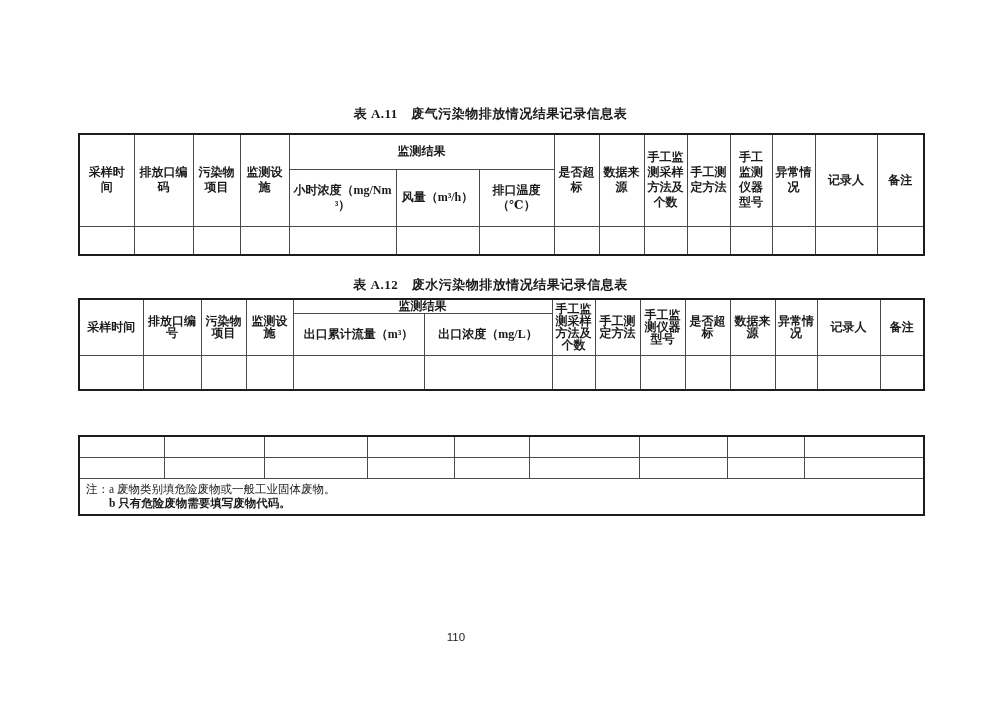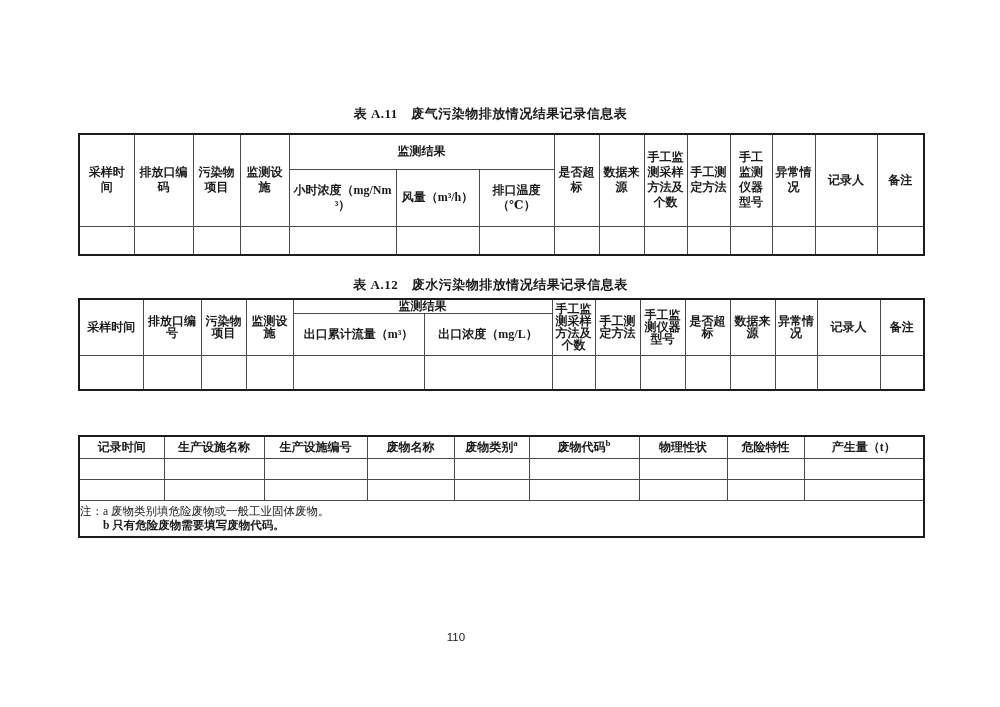--- a/index.html
+++ b/index.html
@@ -51,21 +51,21 @@
   .t2 tr.h2 { height: 42px; }
   .t2 tr.dr { height: 35px; }
   
   .t3 { width: 845px; top: 435px; }
   .t3 tr.h1 { height: 22px; }
   .t3 tr.dr { height: 21px; }
   .t3 td.note-cell {
     text-align: left;
     font-weight: normal;
     font-size: 11.5px;
-    padding: 3px 6px 4px 0;
+    padding: 3px 6px 4px 6px;
     height: 36px;
     vertical-align: top;
   }
   .note-l2 { padding-left: 23px; font-weight: bold; }
   sup { font-size: 9px; line-height: 0; }
   .page-number {
     left: 0;
     top: 631px;
     width: 912px;
     text-align: center;
@@ -204,31 +204,20 @@
         <col style="width:100px">
         <col style="width:103px">
         <col style="width:87px">
       <col style="width:75px">
         <col style="width:110px">
         <col style="width:88px">
         <col style="width:77px">
       <col style="width:120px">
     </colgroup>
     <tbody>
-        <tr class="h1">
-      <td>记录时间</td>
-      <td>生产设施名称</td>
-      <td>生产设施编号</td>
-      <td>废物名称</td>
-      <td><span>废物类别</span><sup>a</sup></td>
-      <td><span>废物代码</span><sup>b</sup></td>
-      <td>物理性状</td>
-      <td>危险特性</td>
-      <td>产生量（t）</td>
-    </tr>
     <tr class="dr">
       <td></td>
           <td></td>
       <td></td>
           <td></td>
       <td></td>
           <td></td>
       <td></td>
           <td></td>
       <td></td>

